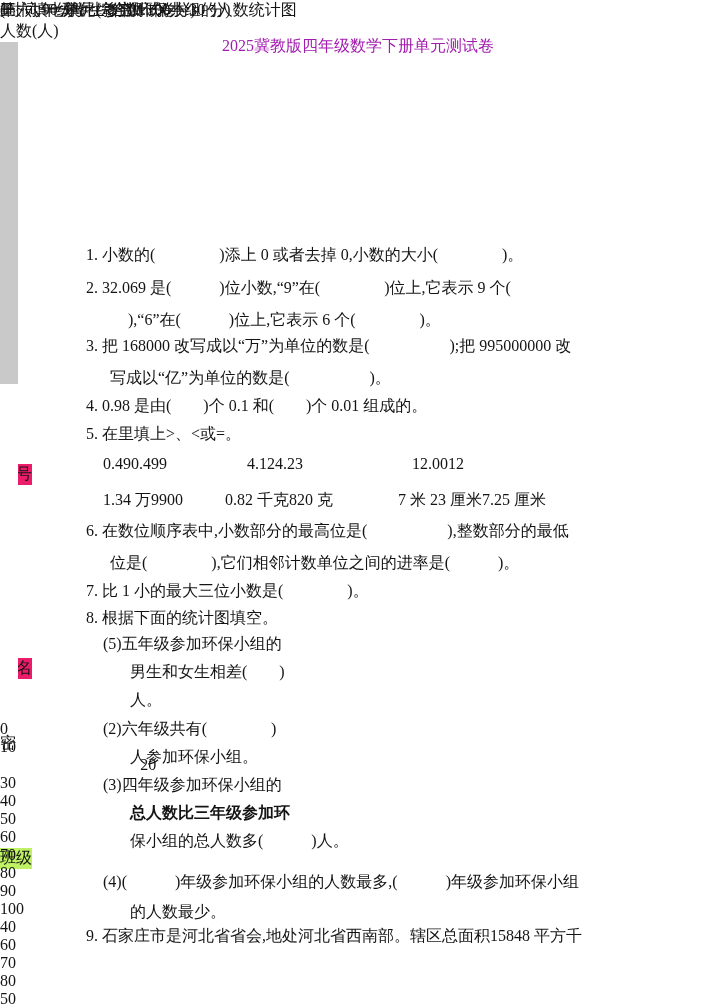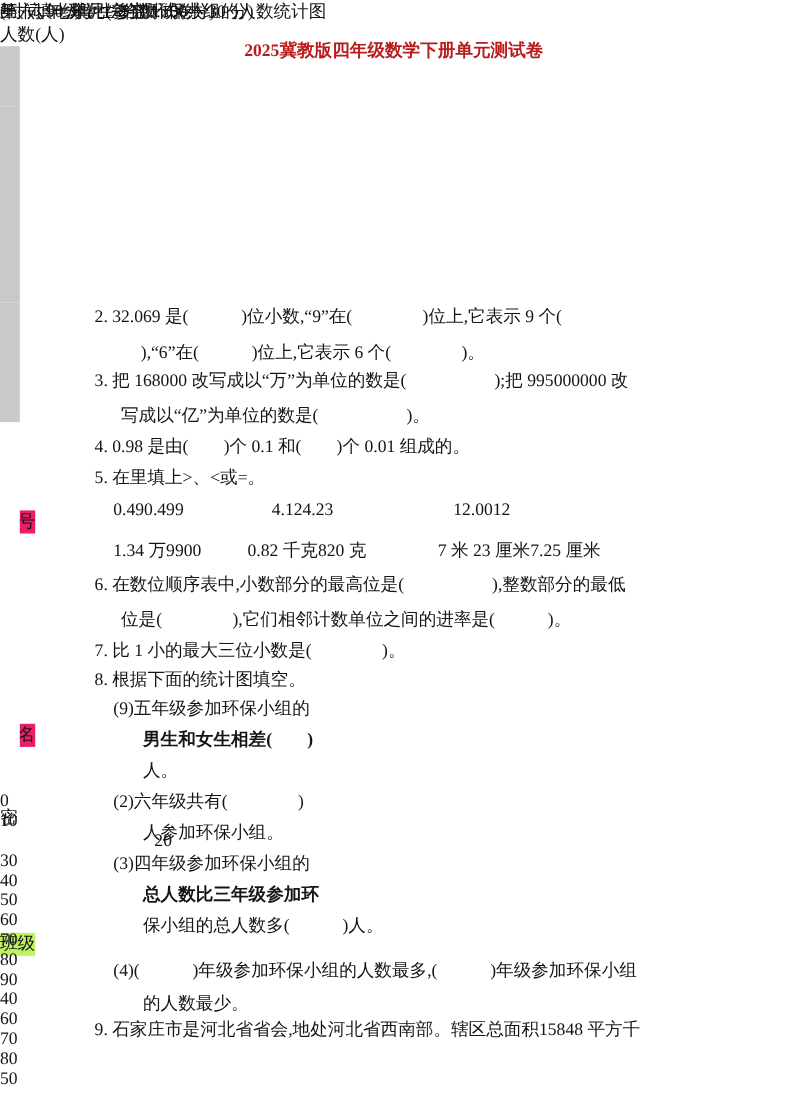--- a/index.html
+++ b/index.html
@@ -66,26 +66,27 @@
     </div>
   <div id="badges">
       <div class="abs badge" style="top: 464px; background: rgb(236, 28, 107);">考号</div>
       <div class="abs badge" style="top: 658px; background: rgb(236, 28, 107);">姓名</div>
       <div class="abs badge" style="top: 848px; background: #bef264;">班级</div>
     </div>
   <div class="abs fill-line" style="top:388px;height:62px;"></div>
   <div class="abs fill-line" style="top:597px;height:58px;"></div>
   <div class="abs fill-line" style="top:772px;height:64px;"></div>
 
-  <div class="abs main-title" style="color: #b91c1c; font-weight: bold;">2025冀教版四年级数学下册单元测试卷</div>
+  <div class="abs main-title" style="color: #a21caf;">2025冀教版四年级数学下册单元测试卷</div>
   <div class="abs sub-title">第六、七单元综合测试卷</div>
   <div class="abs meta-line">(时间:90 分钟　分数:100 分)</div>
 
   <div class="abs sec-head">一、填一填。(每空 1 分,共 30 分)</div>
 
+  <div class="abs qline" style="left:86px;top:245px;">1. 小数的(　　　　)添上 0 或者去掉 0,小数的大小(　　　　)。</div>
   <div class="abs qline" style="left:86px;top:278px;">2. 32.069 是(　　　)位小数,“9”在(　　　　)位上,它表示 9 个(</div>
   <div class="abs qline" style="left:112px;top:310px;">　),“6”在(　　　)位上,它表示 6 个(　　　　)。</div>
   <div class="abs qline" style="left:86px;top:336px;">3. 把 168000 改写成以“万”为单位的数是(　　　　　);把 995000000 改</div>
   <div class="abs qline" style="left:110px;top:368px;">写成以“亿”为单位的数是(　　　　　)。</div>
   <div class="abs qline" style="left:86px;top:396px;">4. 0.98 是由(　　)个 0.1 和(　　)个 0.01 组成的。</div>
 
   <div class="abs qline" style="left:86px;top:424px;"><span>5. 在</span><span class="circle"></span><span>里填上&gt;、&lt;或=。</span></div>
 
   <div id="cmp-rows">
       <div class="abs qline" style="left: 103px; top: 455px;"><span>0.49</span><span class="circle"></span><span>0.499</span></div>
@@ -95,22 +96,22 @@
       <div class="abs qline" style="left: 225px; top: 490px;"><span>0.82 千克</span><span class="circle"></span><span>820 克</span></div>
       <div class="abs qline" style="left: 398px; top: 490px;"><span>7 米 23 厘米</span><span class="circle"></span><span>7.25 厘米</span></div>
     </div>
 
   <div class="abs qline" style="left:86px;top:521px;">6. 在数位顺序表中,小数部分的最高位是(　　　　　),整数部分的最低</div>
   <div class="abs qline" style="left:110px;top:553px;">位是(　　　　),它们相邻计数单位之间的进率是(　　　)。</div>
   <div class="abs qline" style="left:86px;top:581px;">7. 比 1 小的最大三位小数是(　　　　)。</div>
   <div class="abs qline" style="left:86px;top:608px;">8. 根据下面的统计图填空。</div>
 
   <div id="q8-subs">
-      <div class="abs qline" style="left: 103px; top: 634px;">(9)五年级参加环保小组的</div>
-      <div class="abs qline" style="left: 130px; top: 662.2px; font-weight: bold;">男生和女生相差(　　)</div>
+      <div class="abs qline" style="left: 103px; top: 634px;">(5)五年级参加环保小组的</div>
+      <div class="abs qline" style="left: 130px; top: 662.2px;">男生和女生相差(　　)</div>
       <div class="abs qline" style="left: 130px; top: 690.4px;">人。</div>
       <div class="abs qline" style="left: 103px; top: 718.6px;">(2)六年级共有(　　　　)</div>
       <div class="abs qline" style="left: 130px; top: 746.8px;">人参加环保小组。</div>
       <div class="abs qline" style="left: 103px; top: 775px;">(3)四年级参加环保小组的</div>
       <div class="abs qline" style="left: 130px; top: 803.2px; font-weight: bold;">总人数比三年级参加环</div>
       <div class="abs qline" style="left: 130px; top: 831.4px;">保小组的总人数多(　　　)人。</div>
     </div>
 
   <div class="abs chart" id="chart">
     <div class="c-title">三~六年级学生参加环保小组的人数统计图</div>
@@ -138,20 +139,21 @@
         <div class="c-ytick" style="left: -30px; top: 169px;">0</div>
         <div class="c-ytick" style="left: -30px; top: 155.3px;">10</div>
         <div class="c-ytick" style="left: -30px; top: 141.6px; text-align: center;">20</div>
         <div class="c-ytick" style="left: -30px; top: 127.9px;">30</div>
         <div class="c-ytick" style="left: -30px; top: 114.2px;">40</div>
         <div class="c-ytick" style="left: -30px; top: 100.5px;">50</div>
         <div class="c-ytick" style="left: -30px; top: 86.8px;">60</div>
         <div class="c-ytick" style="left: -30px; top: 73.1px;">70</div>
         <div class="c-ytick" style="left: -30px; top: 59.4px;">80</div>
         <div class="c-ytick" style="left: -30px; top: 45.7px;">90</div>
+        <div class="c-ytick" style="left: -30px; top: 32px;">100</div>
         <div class="c-vlab" style="left: 20px; top: 104.2px;">40</div>
         <div class="c-vlab" style="left: 74px; top: 76.8px;">60</div>
         <div class="c-vlab" style="left: 128px; top: 63.1px;">70</div>
         <div class="c-vlab" style="left: 183px; top: 49.4px;">80</div>
         <div class="c-vlab" style="left: 38px; top: 90.5px;">50</div>
       </div>
   </div>
 
   <div class="abs qline" style="left:103px;top:872px;">(4)(　　　)年级参加环保小组的人数最多,(　　　)年级参加环保小组</div>
   <div class="abs qline" style="left:130px;top:902px;">的人数最少。</div>

